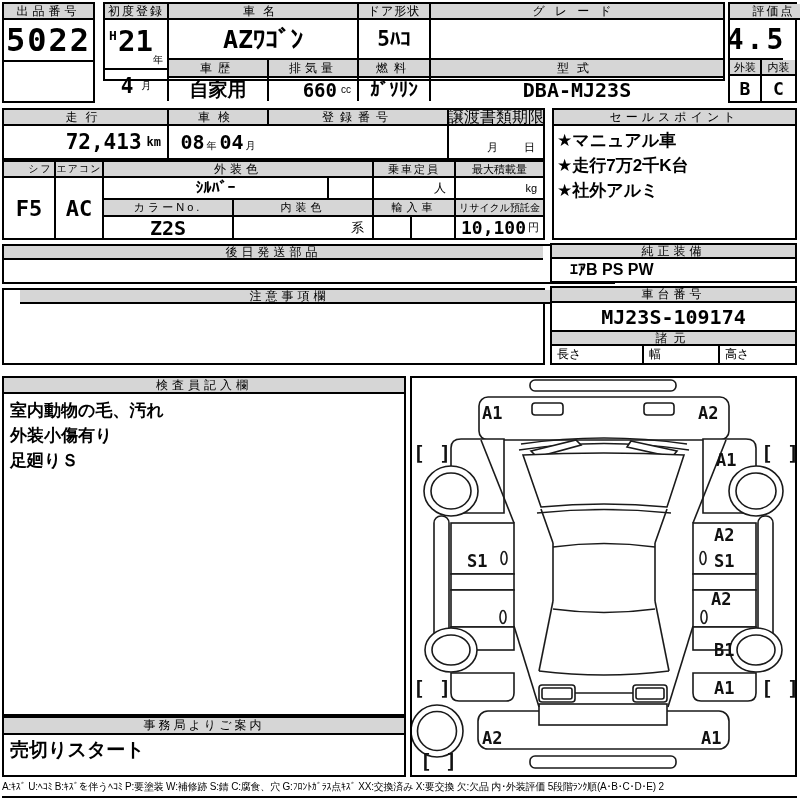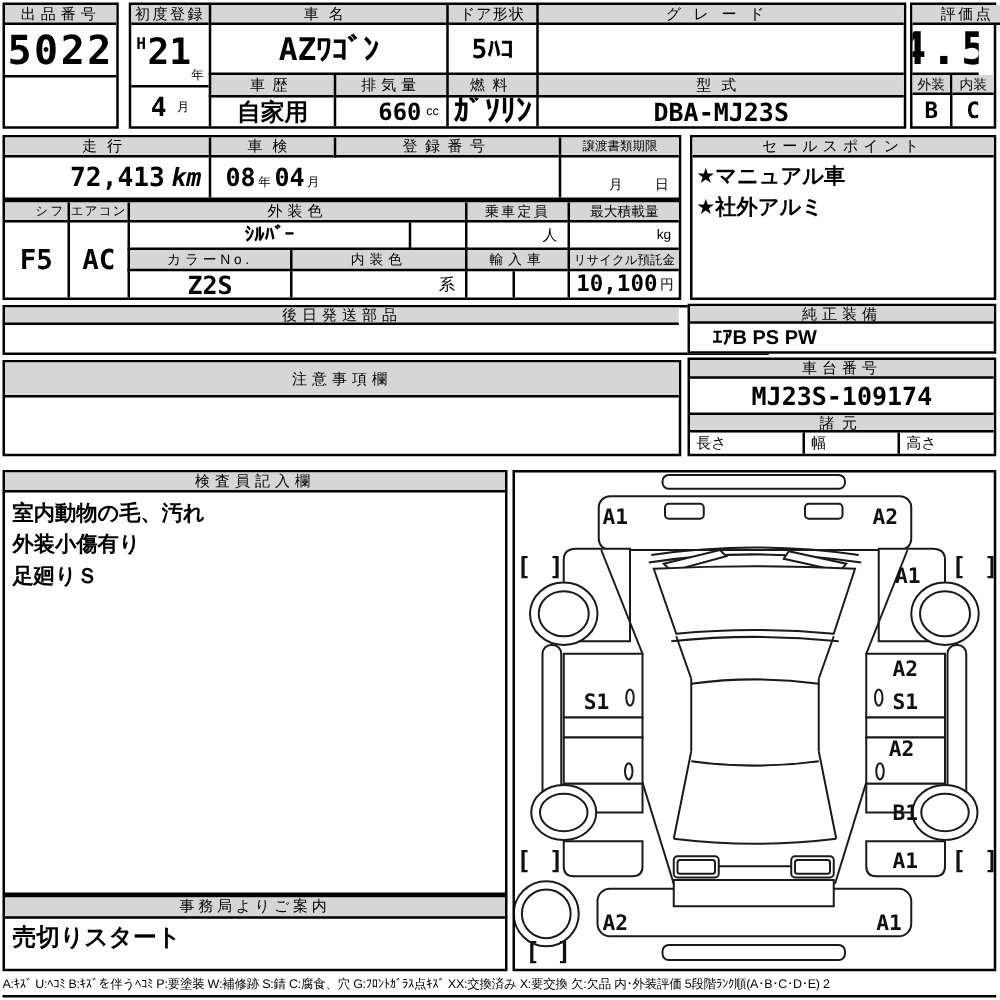--- a/index.html
+++ b/index.html
@@ -25,21 +25,21 @@
 <body>
 
 <div id="sheet">
 
   <div class="b box" style="left:2px;top:2px;width:93px;height:101px;">
     <div class="b band ls4" style="left:0;top:0;width:89px;height:16px;">出品番号</div>
     <div class="b v bb mono" style="left:0;top:16px;width:89px;height:42px;font-size:32px;letter-spacing:2px;">5022</div>
     <div class="b" style="left:0;top:58px;width:89px;height:39px;"></div>
   </div>
 
-  <div class="b box" style="left:103px;top:2px;width:622px;height:101px;">
+  <div class="b box" style="left:103px;top:2px;width:622px;height:79px;">
 
     <div class="b band ls2" style="left:0;top:0;width:62px;height:16px;">初度登録</div>
     <div class="b bb" style="left:0;top:16px;width:62px;height:50px;">
       <span class="mono" style="position:absolute;left:4px;top:8px;font-size:13px;">H</span>
       <span class="mono" style="position:absolute;left:13px;top:4px;font-size:29px;">21</span>
       <span style="position:absolute;right:4px;bottom:1px;font-size:10px;">年</span>
     </div>
     <div class="b v" style="left:0;top:66px;width:62px;height:31px;">
       <span class="mono" style="font-size:21px;">4</span>
       <span style="font-size:10px;margin-left:8px;">月</span>
@@ -51,63 +51,64 @@
     <div class="b v bl" style="left:62px;top:74px;width:100px;height:23px;font-size:19px;font-weight:bold;">自家用</div>
     <div class="b band ls4 bl" style="left:162px;top:56px;width:90px;height:18px;">排気量</div>
     <div class="b v bl right" style="left:162px;top:74px;width:90px;height:23px;padding-right:6px;">
       <span class="mono" style="font-size:19px;">660</span>
       <span class="u" style="margin-left:4px;font-weight:normal;">cc</span>
     </div>
 
     <div class="b band ls1 bl" style="left:252px;top:0;width:72px;height:16px;">ドア形状</div>
     <div class="b v bl bb mono" style="left:252px;top:16px;width:72px;height:40px;font-size:21px;">5ﾊｺ</div>
     <div class="b band ls6 bl" style="left:252px;top:56px;width:72px;height:18px;">燃料</div>
-    <div class="b v bl" style="left:252px;top:74px;width:72px;height:23px;font-size:25px;font-weight:bold;">ｶﾞｿﾘﾝ</div>
+    <div class="b v bl" style="left:252px;top:74px;width:72px;height:23px;font-size:19px;font-weight:bold;">ｶﾞｿﾘﾝ</div>
 
     <div class="b band ls10 bl" style="left:324px;top:0;width:294px;height:16px;">グレード</div>
     <div class="b v bl bb" style="left:324px;top:16px;width:294px;height:40px;"></div>
     <div class="b band ls8 bl" style="left:324px;top:56px;width:294px;height:18px;">型式</div>
     <div class="b v bl mono" style="left:324px;top:74px;width:294px;height:23px;font-size:20px;">DBA-MJ23S</div>
   </div>
 
   <div class="b box" style="left:728px;top:2px;width:69px;height:101px;">
     <div class="b band ls2" style="left:0;top:0;width:87px;height:16px;">評価点</div>
-    <div class="b v bb mono" style="left:0;top:16px;width:53px;height:40px;font-size:36px;letter-spacing:3px;">4.5</div>
+    <div class="b v bb mono" style="left:0;top:16px;width:53px;height:40px;font-size:28px;letter-spacing:3px;">4.5</div>
     <div class="b band f11 brr" style="left:0;top:56px;width:32px;height:16px;">外装</div>
     <div class="b band f11" style="left:32px;top:56px;width:33px;height:16px;">内装</div>
     <div class="b v brr mono" style="left:0;top:72px;width:32px;height:25px;font-size:18px;">B</div>
     <div class="b v mono" style="left:32px;top:72px;width:33px;height:25px;font-size:18px;">C</div>
   </div>
 
   <div class="b box" style="left:2px;top:108px;width:543px;height:52px;padding-left:25px;">
     <div class="b band ls8" style="left:0;top:0;width:163px;height:16px;">走行</div>
     <div class="b v right" style="left:0;top:16px;width:163px;height:32px;padding-right:6px;">
       <span class="mono" style="font-size:21px;">72,413</span>
-      <span class="mono" style="font-size:20px;margin-left:5px;font-style:italic;">km</span>
+      <span class="mono" style="font-size:12px;margin-left:5px;">km</span>
     </div>
     <div class="b band ls8 bl" style="left:163px;top:0;width:100px;height:16px;">車検</div>
     <div class="b v bl" style="left:163px;top:16px;width:100px;height:32px;">
       <span class="mono" style="font-size:20px;">08</span>
       <span class="u" style="font-weight:normal;margin:8px 3px 0 2px;">年</span>
       <span class="mono" style="font-size:20px;">04</span>
       <span class="u" style="font-weight:normal;margin:8px 0 0 2px;">月</span>
     </div>
     <div class="b band ls6 bl" style="left:263px;top:0;width:180px;height:16px;">登録番号</div>
     <div class="b v bl" style="left:263px;top:16px;width:180px;height:32px;font-size:20px;font-weight:bold;margin-top:40px;">岩手 581ｺ2225</div>
-    <div class="b band bl" style="left:443px;top:0;width:96px;height:16px;font-size:10px;">譲渡書類期限</div>
+    <div class="b band bl" style="left:443px;top:0;width:96px;height:16px;font-size:16px;">譲渡書類期限</div>
     <div class="b v bl right" style="left:443px;top:16px;width:96px;height:32px;padding:10px 8px 0 0;font-size:11px;">
       <span>月</span>
       <span style="margin-left:26px;">日</span>
     </div>
   </div>
 
   <div class="b box" style="left:552px;top:108px;width:245px;height:132px;">
     <div class="b band ls4" style="left:0;top:0;width:241px;height:16px;">セールスポイント</div>
     <div class="b lines" style="left:0;top:18px;width:241px;height:108px;padding-left:3px;">
       <div>★マニュアル車</div>
+      <div>★走行7万2千K台</div>
       <div>★社外アルミ</div>
     </div>
   </div>
 
   <div class="b box" style="left:2px;top:160px;width:543px;height:80px;">
     <div class="b band f10 ls2" style="left:0;top:0;width:50px;height:16px;padding-left:35px;">シフト</div>
     <div class="b v mono" style="left:0;top:16px;width:50px;height:60px;font-size:22px;">F5</div>
     <div class="b band f10 ls1 bl" style="left:50px;top:0;width:48px;height:16px;">エアコン</div>
     <div class="b v bl mono" style="left:50px;top:16px;width:48px;height:60px;font-size:22px;">AC</div>
 
@@ -137,21 +138,21 @@
   <div class="b box" style="left:2px;top:244px;width:613px;height:40px;">
     <div class="b band ls4" style="left:0;top:0;width:539px;height:14px;">後日発送部品</div>
   </div>
 
   <div class="b box" style="left:550px;top:243px;width:247px;height:40px;">
     <div class="b band ls4" style="left:0;top:0;width:243px;height:14px;">純正装備</div>
     <div class="b v left" style="left:0;top:14px;width:243px;height:22px;padding-left:18px;font-size:16px;font-weight:bold;">ｴｱB PS PW</div>
   </div>
 
   <div class="b box" style="left:2px;top:288px;width:543px;height:77px;">
-    <div class="b band ls4" style="left:0;top:0;width:539px;height:28px;text-align:right;">注意事項欄</div>
+    <div class="b band ls4" style="left:16px;top:0;width:539px;height:14px;text-align:right;">注意事項欄</div>
   </div>
 
   <div class="b box" style="left:550px;top:286px;width:247px;height:79px;">
     <div class="b band ls4" style="left:0;top:0;width:243px;height:15px;">車台番号</div>
     <div class="b v bb mono" style="left:0;top:15px;width:243px;height:29px;font-size:20px;">MJ23S-109174</div>
     <div class="b band ls6" style="left:0;top:44px;width:243px;height:14px;">諸元</div>
     <div class="b v left brr f12" style="left:0;top:58px;width:92px;height:17px;padding-left:5px;">長さ</div>
     <div class="b v left brr f12" style="left:92px;top:58px;width:76px;height:17px;padding-left:5px;">幅</div>
     <div class="b v left f12" style="left:168px;top:58px;width:75px;height:17px;padding-left:5px;">高さ</div>
   </div>

